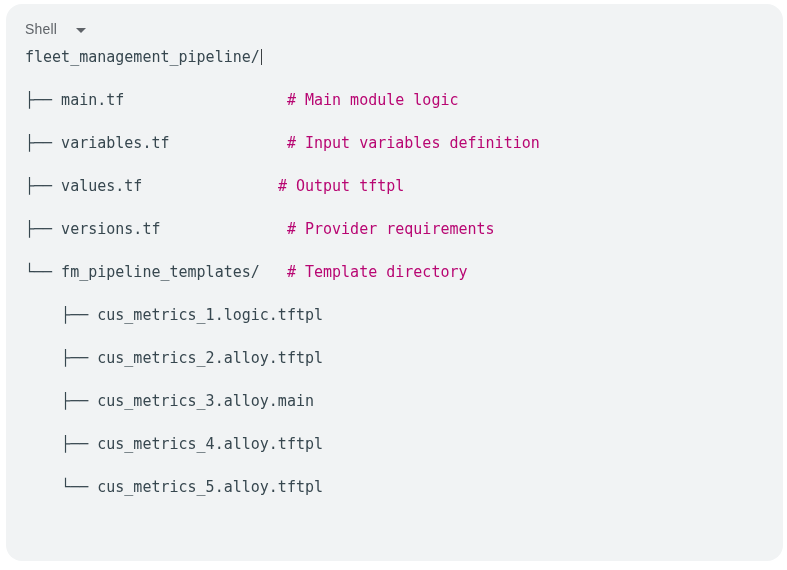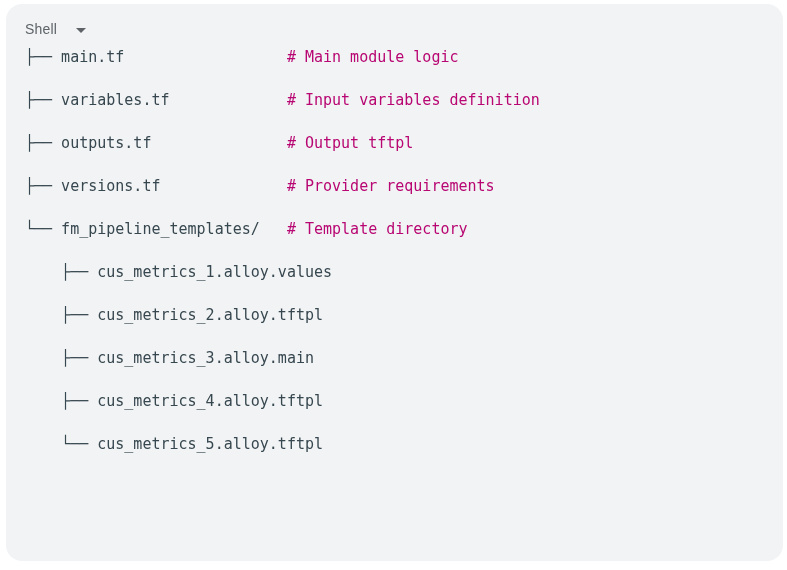--- a/index.html
+++ b/index.html
@@ -84,26 +84,27 @@
 <body>
 
 <div class="code-block">
   <div class="code-header">
     <button class="lang-selector">
       <span class="lang-label">Shell</span>
       <span class="chevron"></span>
     </button>
   </div>
   <div class="code-body">
+    <div class="code-line"><span>fleet_management_pipeline/</span><span class="cursor"></span></div>
     <div>
         <div class="code-line"><span>├── main.tf                  </span><span class="comment"># Main module logic</span></div>
         <div class="code-line"><span>├── variables.tf             </span><span class="comment"># Input variables definition</span></div>
-        <div class="code-line"><span>├── outputs.tf               </span><span class="comment"># Output tftpl</span></div>
+        <div class="code-line"><span>├── values.tf               </span><span class="comment"># Output tftpl</span></div>
         <div class="code-line"><span>├── versions.tf              </span><span class="comment"># Provider requirements</span></div>
         <div class="code-line"><span>└── fm_pipeline_templates/   </span><span class="comment"># Template directory</span></div>
-        <div class="code-line"><span>    ├── cus_metrics_1.alloy.values</span></div>
+        <div class="code-line"><span>    ├── cus_metrics_1.logic.tftpl</span></div>
         <div class="code-line"><span>    ├── cus_metrics_2.alloy.tftpl</span></div>
         <div class="code-line"><span>    ├── cus_metrics_3.alloy.main</span></div>
         <div class="code-line"><span>    ├── cus_metrics_4.alloy.tftpl</span></div>
         <div class="code-line"><span>    └── cus_metrics_5.alloy.tftpl</span></div>
       </div>
   </div>
 </div>
 
 </body></html>

